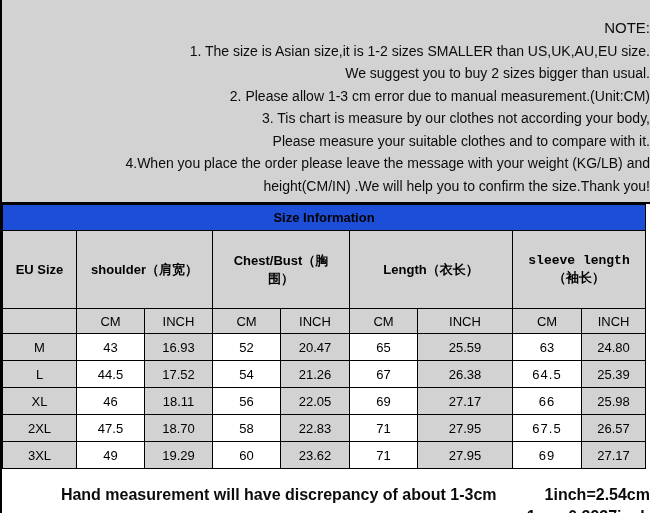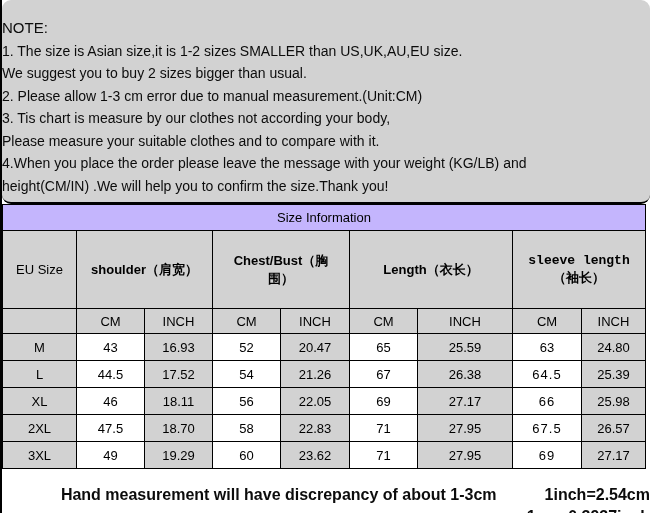--- a/index.html
+++ b/index.html
@@ -10,36 +10,36 @@
   }
   .page{
     position:relative;width:650px;height:513px;
     border-left:2px solid #000;box-sizing:border-box;
     background:#fff;overflow:hidden;
   }
   
   .note-box{
     width:100%;height:204px;box-sizing:border-box;
     background:#d2d2d2;border-bottom:2px solid #000;
-    padding-top:17px;text-align:left;
-    font-size:14px;line-height:22.5px;color:#0c0c0c;border-radius:9px;
+    padding-top:17px;text-align:right;
+    font-size:14px;line-height:22.5px;color:#0c0c0c;
   }
   .note-title{font-size:15px;}
   
   table.size-table{
     border-collapse:collapse;table-layout:fixed;
     width:643px;margin:0;
   }
   table.size-table td{
     border:1px solid #000;text-align:center;vertical-align:middle;
     font-size:13px;padding:0;overflow:hidden;
   }
-  .title-row td{height:25px;background:#c4b5fd;font-weight:normal;font-size:14px;}
+  .title-row td{height:25px;background:#1d4ed8;font-weight:bold;font-size:14px;}
   .head-row td{height:45px;background:#d2d2d2;font-weight:bold;font-size:13px;line-height:18px;}
-  .head-row td.eu{font-weight:normal;}
+  .head-row td.eu{font-weight:bold;}
   .head-row td.pad-lg{padding:16px 16px;}
   .head-row td.pad-md{padding:16px 9px;font-family:Liberation Mono, monospace;}
   .unit-row td{height:24px;background:#d2d2d2;}
   .data-row td{height:26px;}
   td.g{background:#d2d2d2;}
   td.w{background:#ffffff;}
   td.altnum{
     font-family:Liberation Sans, sans-serif;
     font-size:12px;letter-spacing:1px;
   }

